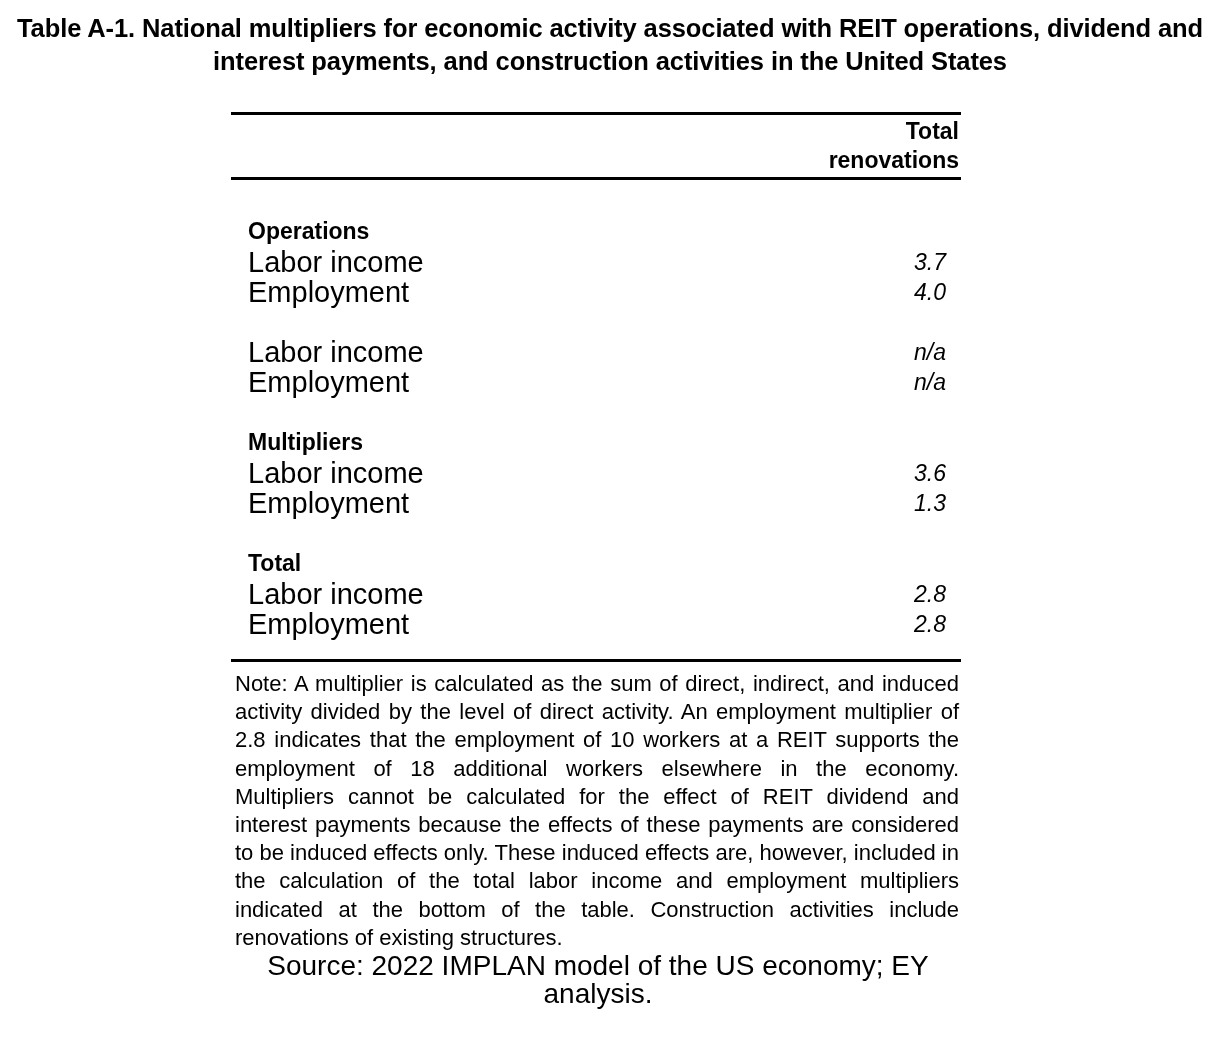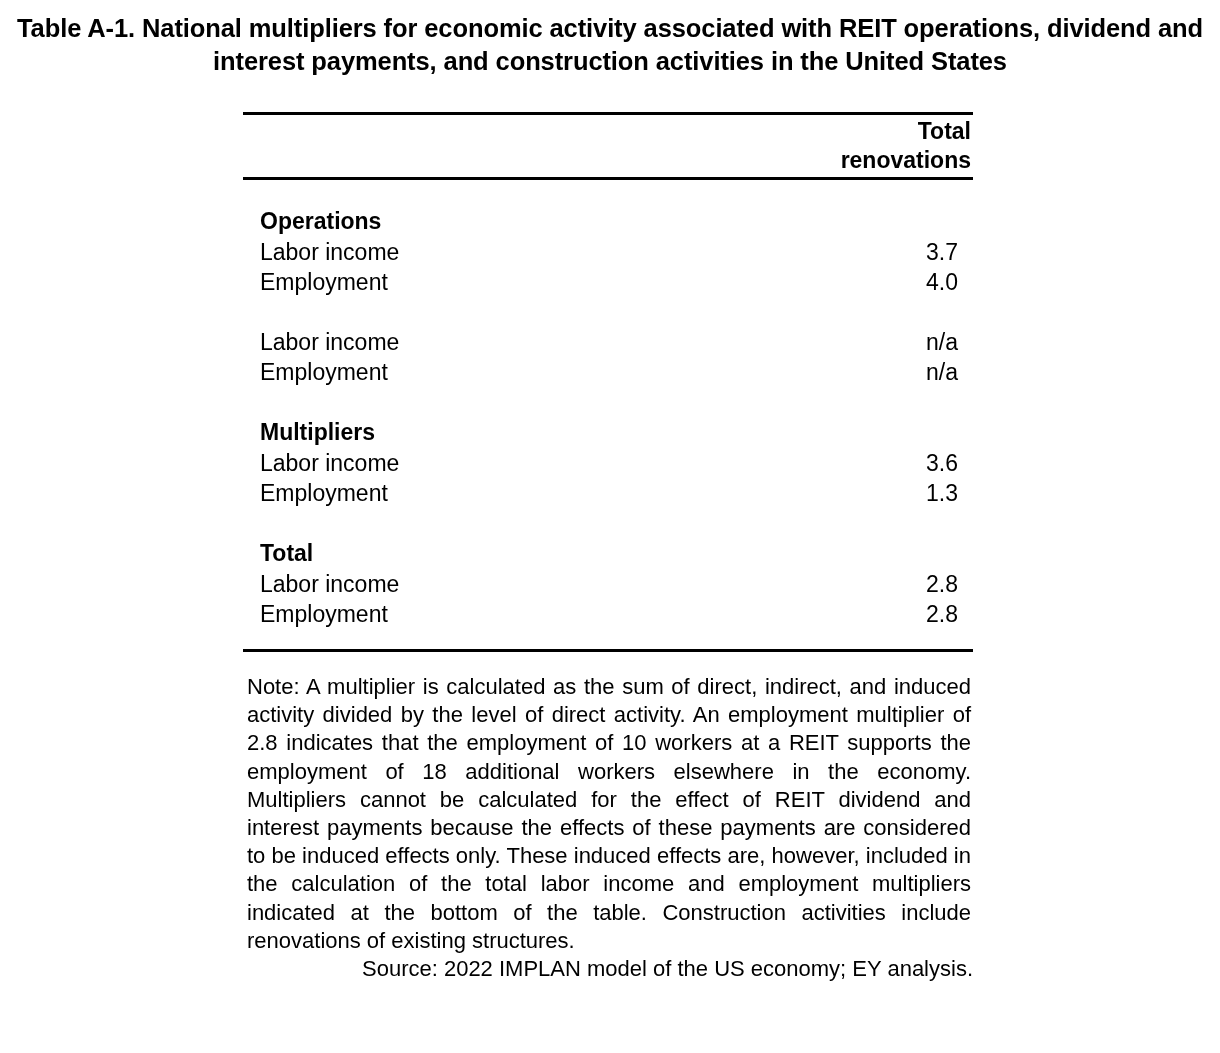--- a/index.html
+++ b/index.html
@@ -32,21 +32,21 @@
     text-align: center;
     font-size: 25.5px;
     font-weight: bold;
     line-height: 33px;
     letter-spacing: -0.1px;
   }
 
   
   .table-block {
     position: absolute;
-    left: 243px;
+    left: 231px;
     top: 112px;
     width: 730px;
   }
 
   .rule {
     width: 100%;
     height: 3px;
     background: #000000;
     font-size: 0;
     line-height: 0;
@@ -60,22 +60,22 @@
     position: absolute;
     right: 2px;
     top: 2px;
     text-align: right;
     font-size: 23px;
     font-weight: bold;
     line-height: 29px;
   }
 
   .tbody {
-    padding-top: 26px;
     padding-bottom: 20px;
+    margin-top: 36px;
   }
 
   .section {
     margin-bottom: 30px;
   }
   .section:last-child {
     margin-bottom: 0;
   }
 
   .section-header {
@@ -88,51 +88,52 @@
 
   .data-row {
     position: relative;
     height: 30px;
     line-height: 30px;
   }
   .row-label {
     position: absolute;
     left: 17px;
     top: 0;
-    font-size: 23px;
+    font-size: 29px;
     line-height: 30px;
     white-space: nowrap;
   }
   .row-value {
     position: absolute;
     right: 15px;
     top: 0;
     font-size: 23px;
     line-height: 30px;
     text-align: right;
     white-space: nowrap;
+    font-style: italic;
   }
 
   
   .footnotes {
-    padding-top: 21px;
+    padding-top: 8px;
   }
   .note-text {
     font-size: 22px;
     line-height: 28.2px;
     text-align: justify;
     text-align-last: left;
     padding-left: 4px;
     padding-right: 2px;
     margin: 0;
   }
   .source-text {
-    font-size: 22px;
+    font-size: 28px;
     line-height: 28.2px;
-    text-align: right;
+    text-align: center;
     padding-left: 4px;
     margin: 0;
   }
 </style>
 </head>
 <body>
 
 <div class="page">
 
   <div class="table-title">Table A-1. National multipliers for economic activity associated with REIT operations, dividend and interest payments, and construction activities in the United States</div>

